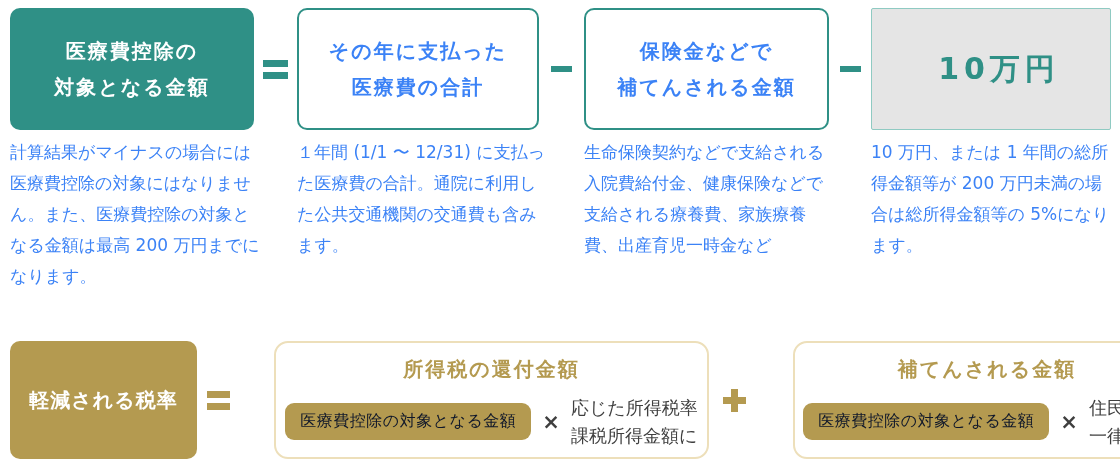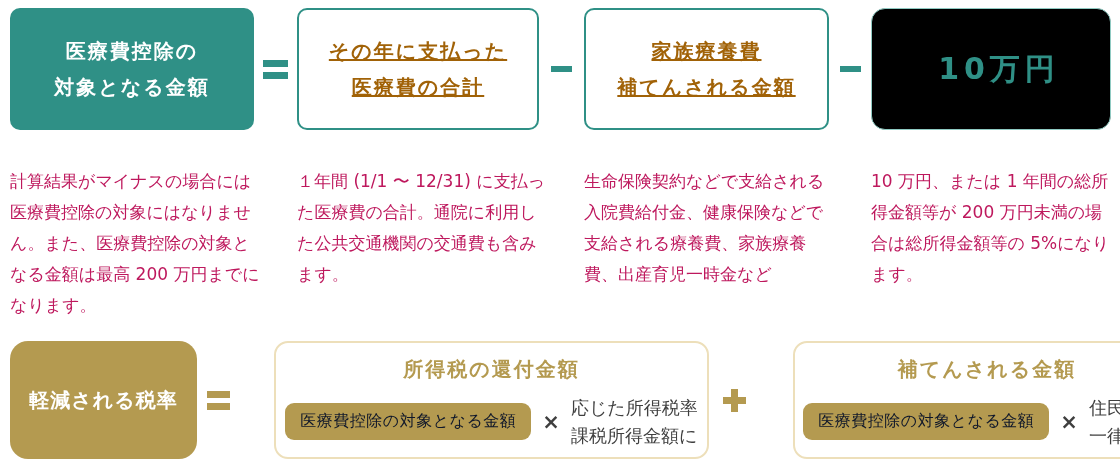--- a/index.html
+++ b/index.html
@@ -13,46 +13,46 @@
   .col2 { width:242px; }
   .col3 { width:245px; }
   .col4 { width:240px; }
   .opcol { height:122px; display:flex; align-items:center; justify-content:center; }
   .opcol.w1 { width:43px; }
   .opcol.w2 { width:45px; }
   .opcol.w3 { width:42px; }
 
   .tbox { height:122px; border-radius:10px; display:flex; flex-direction:column; align-items:center; justify-content:center; }
   .tbox--solid { background:#2F9086; color:#ffffff; }
-  .tbox--outline { background:#ffffff; border:2.5px solid #2F9086; color:#a16207;text-decoration:underline; }
-  .tbox--thin { background:#000000; border:1.5px solid #8FCAC2; border-radius:14px; color:#2F9086;padding-left:16px; }
+  .tbox--outline { background:#ffffff; border:2.5px solid #2F9086; color:#3b82f6; }
+  .tbox--thin { background:#e5e5e5; border:1.5px solid #8FCAC2; border-radius:2px; color:#2F9086;padding-left:16px; }
   .tbox-label { font-size:20px; font-weight:bold; letter-spacing:2px; line-height:1.8; text-align:center; }
   .tbox-label-big { font-size:30px; font-weight:bold; letter-spacing:5px; }
 
-  .note { margin-top:36px; width:254px; font-size:17px; line-height:31px; color:#be185d; font-weight:500; text-align:left; }
+  .note { margin-top:7px; width:254px; font-size:17px; line-height:31px; color:#3b82f6; font-weight:500; text-align:left; }
   .col4 .note { width:245px; }
 
   
   .op-eq { display:flex; flex-direction:column; }
   .op-eq .bar { width:25px; height:7px; background:#2F9086; }
   .op-eq .bar + .bar { margin-top:5px; }
   .op-minus { width:21px; height:6px; background:#2F9086; }
   .op-eq--gold .bar { background:#B49A50; width:23px; }
   .op-plus { position:relative; width:23px; height:23px; }
   .op-plus::before, .op-plus::after { content:""; position:absolute; background:#B49A50; }
   .op-plus::before { left:0; top:8px; width:23px; height:7px; }
   .op-plus::after { left:8px; top:0; width:7px; height:23px; }
 
   
   .bottom-row { position:absolute; top:341px; left:10px; display:flex; align-items:flex-start; }
   .bopcol { height:118px; display:flex; align-items:center; justify-content:center; }
   .bopcol.w-eq { width:43px; }
   .bopcol.w-plus { width:50px; }
 
-  .gold-box { width:187px; height:118px; background:#B49A50; border-radius:18px; color:#ffffff;
+  .gold-box { width:187px; height:118px; background:#B49A50; border-radius:10px; color:#ffffff;
               display:flex; align-items:center; justify-content:center;
               font-size:20px; font-weight:bold; letter-spacing:1px; }
 
   .cream-box { height:118px; background:#ffffff; border:2px solid #EDDFBA; border-radius:14px;
                display:flex; flex-direction:column; align-items:center; padding-top:13px;margin-left:34px; }
   .cream-box--income { width:435px; }
   .cream-box--resident { width:388px; }
   .cream-title { color:#B49A50; font-weight:bold; font-size:20px; letter-spacing:2px; }
   .formula { display:flex; align-items:center; margin-top:11px; gap:11px; }
   .badge { background:#B49A50; color:#0f172a; font-size:16px; font-weight:500; letter-spacing:0.5px;
@@ -94,21 +94,21 @@
       <div class="note">１年間 (1/1 〜 12/31) に支払った医療費の合計。通院に利用した公共交通機関の交通費も含みます。</div>
     </div>
 
     <div class="opcol w2" aria-label="−">
       <div class="op-minus"></div>
     </div>
 
     <div class="col3">
       <div class="tbox tbox--outline">
         <div class="tbox-label">
-          <div>家族療養費</div>
+          <div>保険金などで</div>
           <div>補てんされる金額</div>
         </div>
       </div>
       <div class="note">生命保険契約などで支給される入院費給付金、健康保険などで支給される療養費、家族療養費、出産育児一時金など</div>
     </div>
 
     <div class="opcol w3" aria-label="−">
       <div class="op-minus"></div>
     </div>
 

